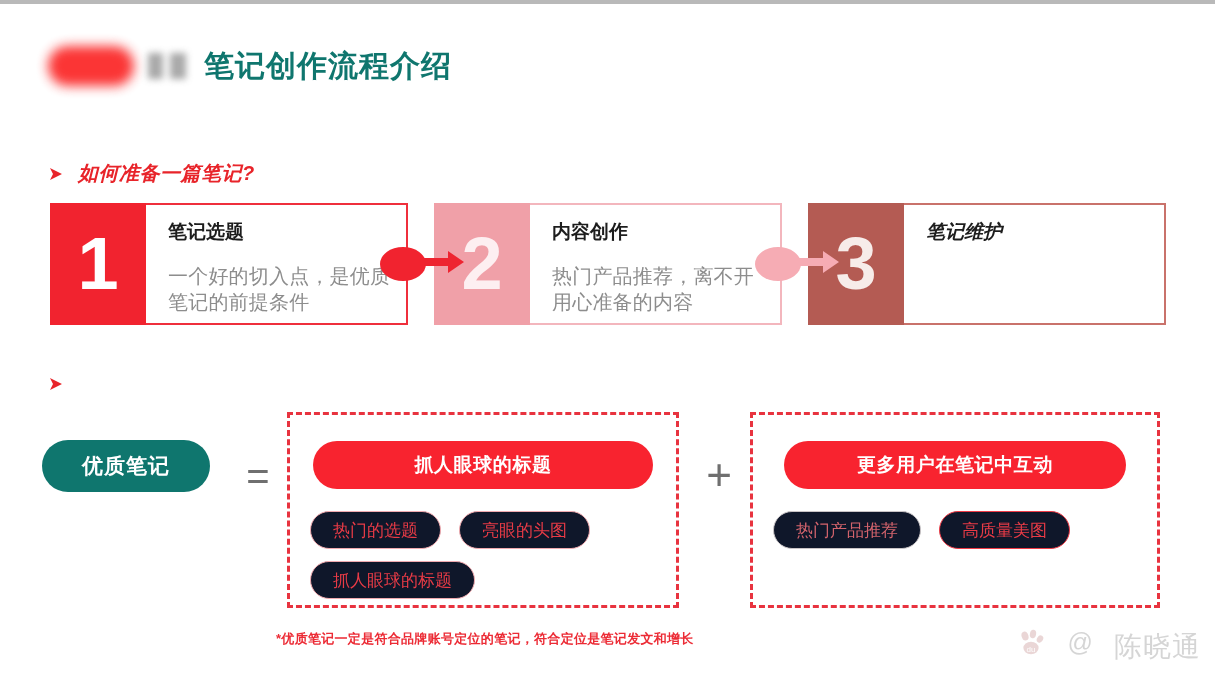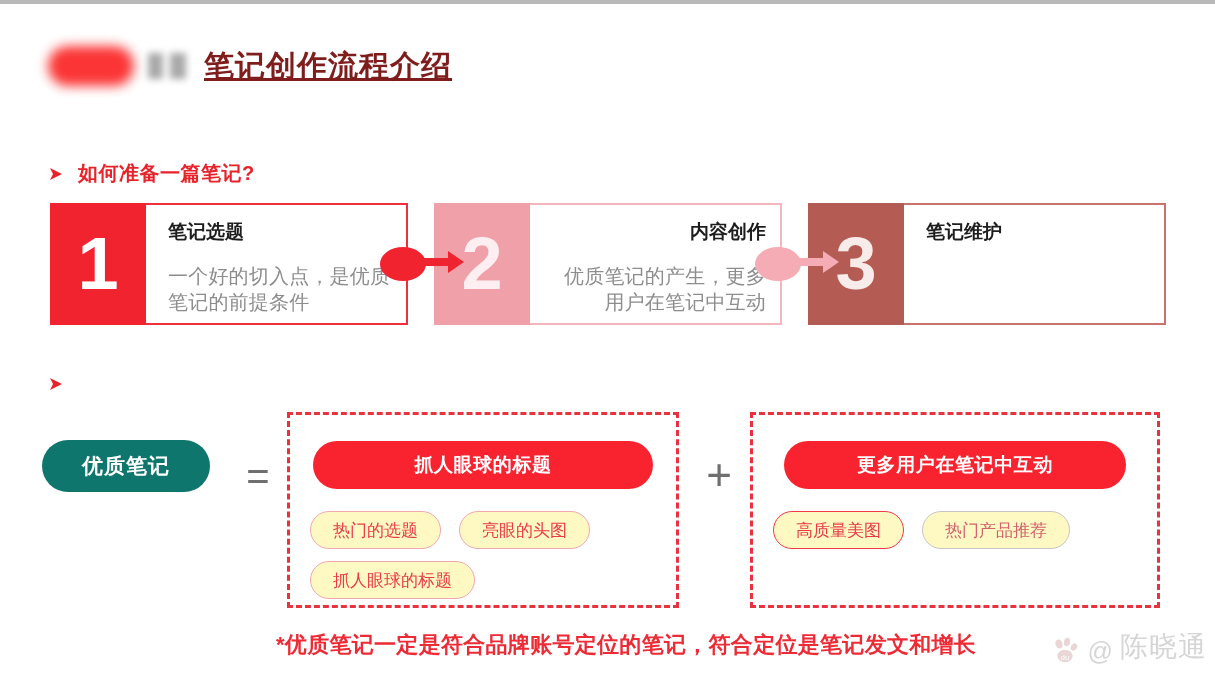--- a/index.html
+++ b/index.html
@@ -51,34 +51,34 @@
   .logo-word {
     width: 38px;
     height: 26px;
     background: linear-gradient(90deg,#9a9a9a 0 40%, transparent 40% 58%, #9a9a9a 58% 100%);
     filter: blur(3.5px);
     opacity: .85;
   }
   .header-title {
     font-size: 30px;
     font-weight: bold;
-    color: #7f1d1d;
+    color: #0f766e;
     letter-spacing: 1px;
     margin-left: 4px;
     white-space: nowrap;
-    text-decoration: underline;
   }
 
   
   .section-head {
     position: absolute;
     display: flex;
     align-items: center;
     gap: 14px;
     white-space: nowrap;
+    font-style: italic;
   }
   .sec1 { left: 48px; top: 160px; }
   .sec2 { left: 48px; top: 376px; }
   .arrow-bullet {
     width: 16px;
     height: 16px;
     display: inline-block;
   }
   .section-head-label {
     font-size: 20px;
@@ -136,25 +136,25 @@
     line-height: 1.32;
     letter-spacing: .2px;
   }
 
   #step1 { left: 0; width: 358px; }
   #step1 .step-num { background: #f1232f; }
   #step1 .step-body { border-color: #ef2f3c; }
 
   #step2 { left: 384px; width: 348px; }
   #step2 .step-num { background: #f0a0a8; color: #fdeff1; }
-  #step2 .step-body { border-color: #f3b6bd; text-align: right; }
+  #step2 .step-body { border-color: #f3b6bd; }
 
   #step3 { left: 758px; width: 358px; }
   #step3 .step-num { background: #b45b53; color: #f7ece9; }
-  #step3 .step-body { border-color: #c9726b; }
+  #step3 .step-body { border-color: #c9726b; font-style: italic; }
 
   
   .connector {
     position: absolute;
     top: 42px;
     height: 38px;
     display: flex;
     align-items: center;
     z-index: 5;
   }
@@ -247,51 +247,51 @@
     display: flex;
     flex-wrap: wrap;
     gap: 12px 18px;
   }
   .tag {
     height: 38px;
     box-sizing: border-box;
     border-radius: 19px;
     border: 1.6px solid #f0a9ae;
     color: #e83b46;
-    background: #fef9c3;
+    background: #0f172a;
     font-size: 17px;
     display: flex;
     align-items: center;
     justify-content: center;
     padding: 0 22px;
     white-space: nowrap;
   }
   .tag.muted { border-color: #c9c4c6; color: #d2636c; }
   .tag.strong { border-color: #ee3b46; color: #e83b46; }
 
   
   .footnote {
     position: absolute;
     left: 276px;
     top: 630px;
-    font-size: 22px;
+    font-size: 13px;
     font-weight: bold;
     color: #ec2b35;
     letter-spacing: .3px;
     white-space: nowrap;
   }
 
   
   .watermark {
     position: absolute;
-    right: 8px;
+    right: 14px;
     top: 628px;
     display: flex;
-    align-items: flex-end;
-    gap: 7px;
+    align-items: flex-start;
+    gap: 21px;
     opacity: .55;
   }
   .wm-paw { width: 30px; height: 30px; }
   .wm-text {
     font-size: 28px;
     color: #b4b4b4;
     letter-spacing: 1px;
     white-space: nowrap;
   }
   .wm-at {
@@ -328,21 +328,21 @@
       <div class="step-body">
         <div class="step-title">笔记选题</div>
         <div class="step-desc">一个好的切入点，是优质笔记的前提条件</div>
       </div>
     </div>
 
     <div class="step" id="step2">
       <div class="step-num">2</div>
       <div class="step-body">
         <div class="step-title">内容创作</div>
-        <div class="step-desc">优质笔记的产生，更多用户在笔记中互动</div>
+        <div class="step-desc">热门产品推荐，离不开用心准备的内容</div>
       </div>
     </div>
 
     <div class="step" id="step3">
       <div class="step-num">3</div>
       <div class="step-body">
         <div class="step-title">笔记维护</div>
       </div>
     </div>
 
@@ -387,22 +387,22 @@
         <span class="tag">亮眼的头图</span>
         <span class="tag">抓人眼球的标题</span>
       </div>
     </div>
 
     <div class="op" id="op-plus">+</div>
 
     <div class="group" id="group-right">
       <div class="group-pill">更多用户在笔记中互动</div>
       <div class="tags">
+        <span class="tag muted">热门产品推荐</span>
         <span class="tag strong">高质量美图</span>
-        <span class="tag muted">热门产品推荐</span>
       </div>
     </div>
 
   </div>
 
   <div class="footnote">*优质笔记一定是符合品牌账号定位的笔记，符合定位是笔记发文和增长</div>
 
   <div class="watermark">
     <span class="wm-paw">
       <svg width="30" height="30" viewBox="0 0 30 30" aria-hidden="true">

